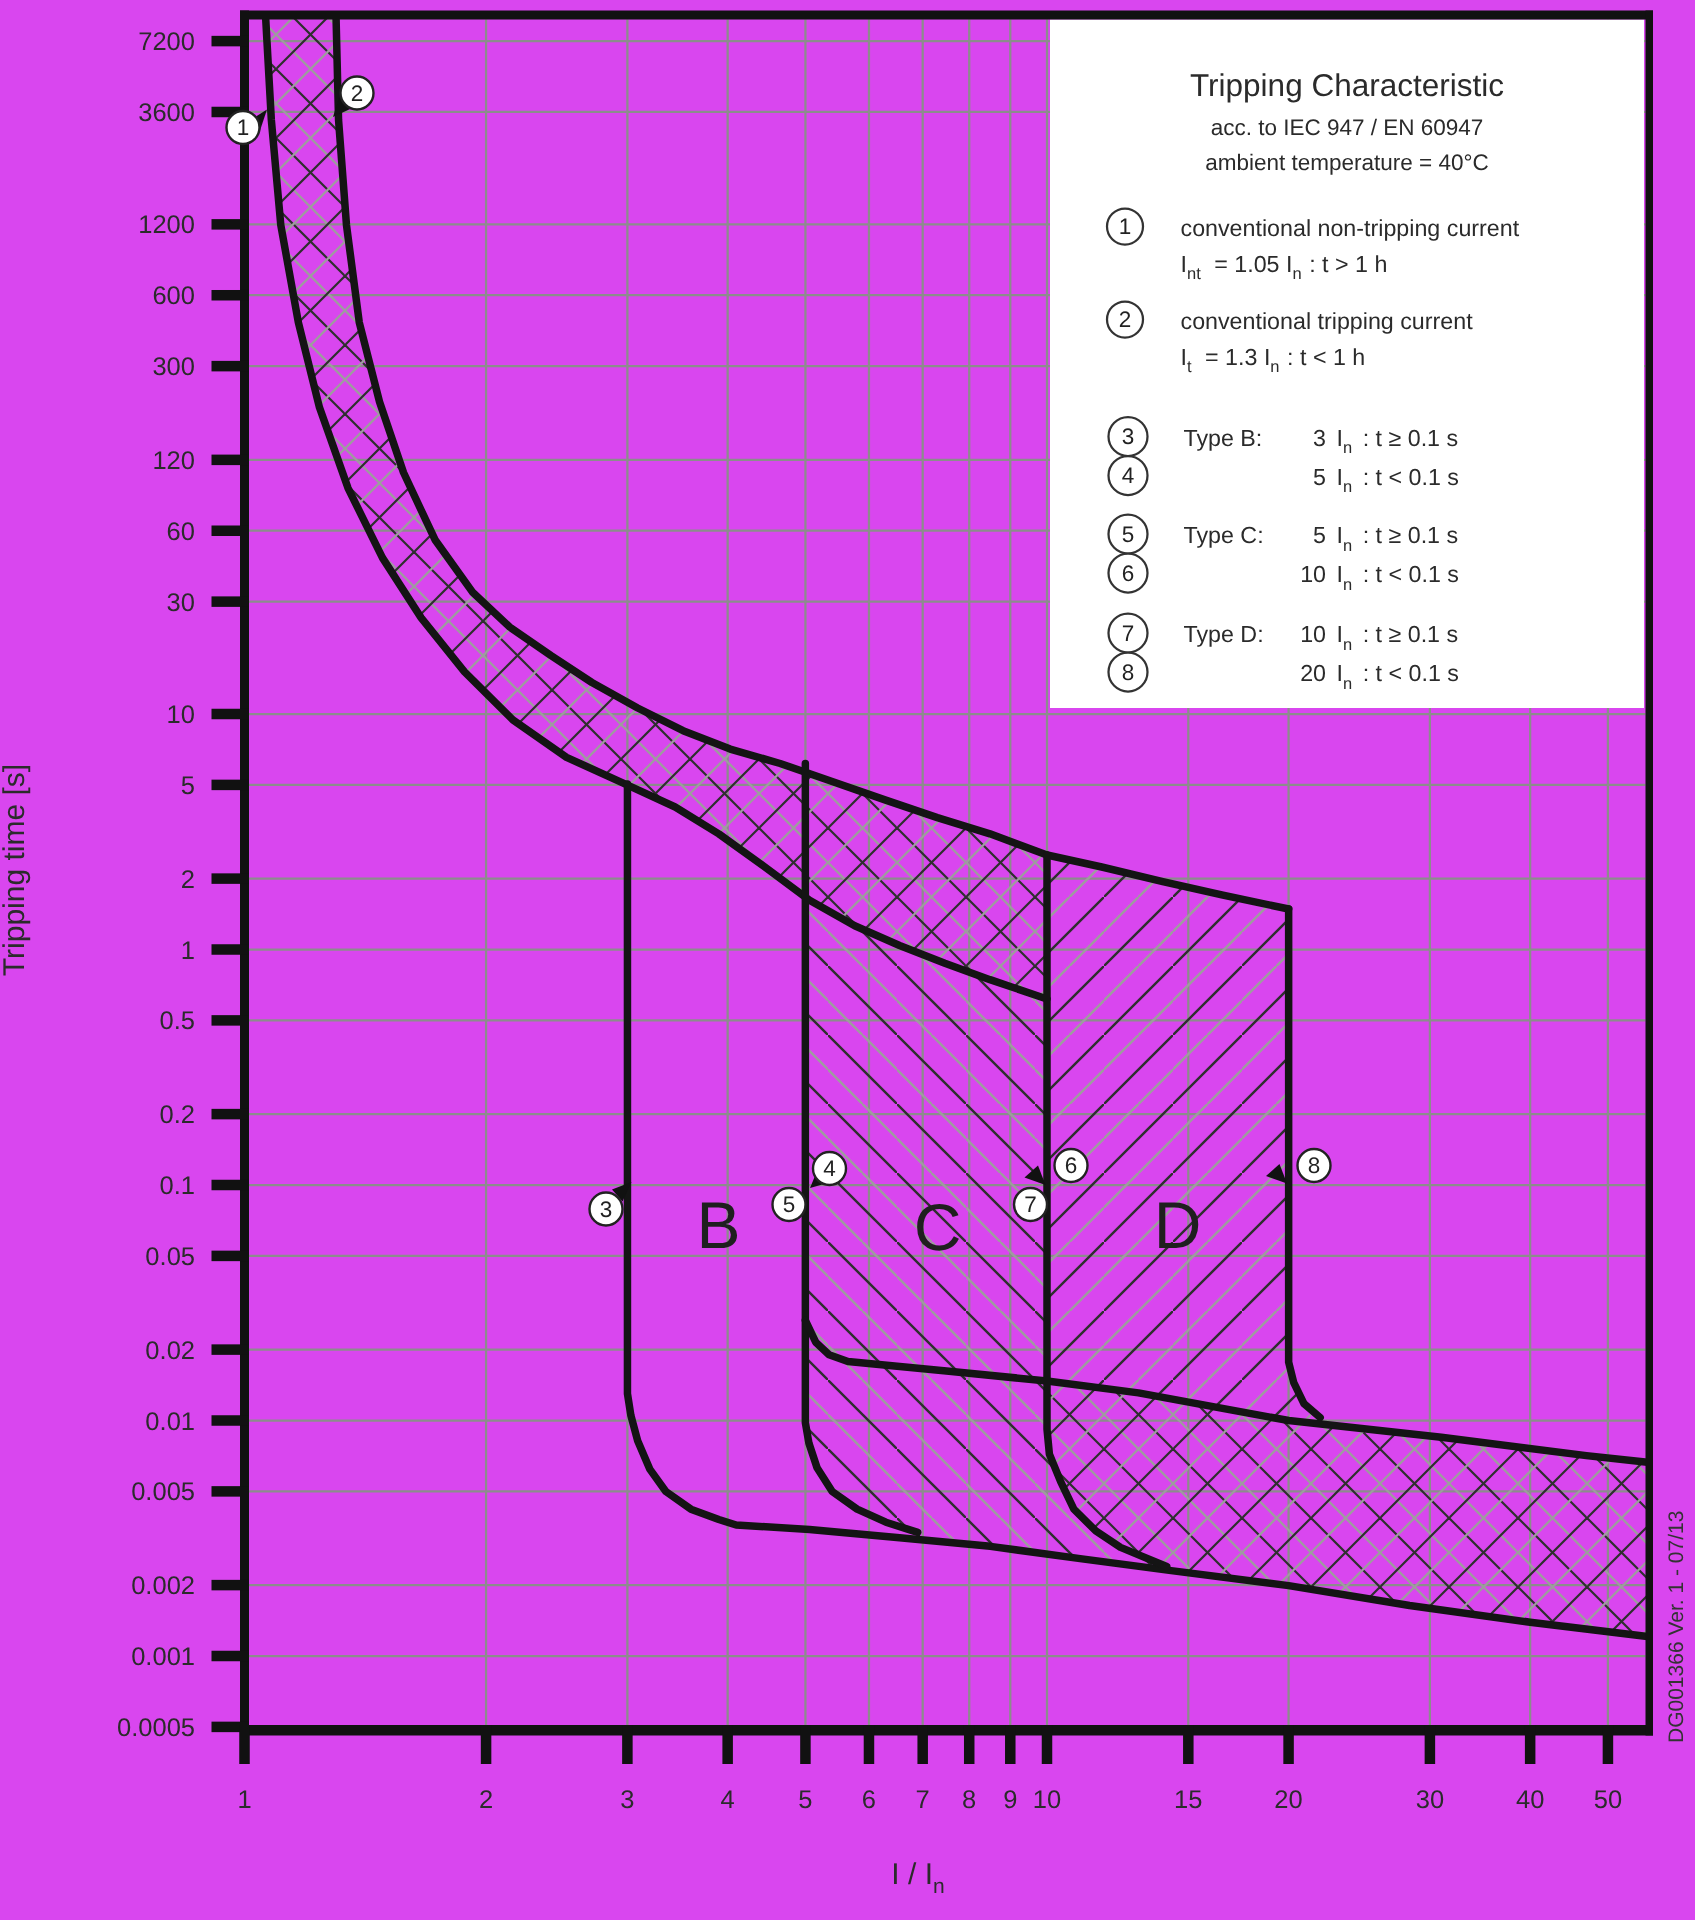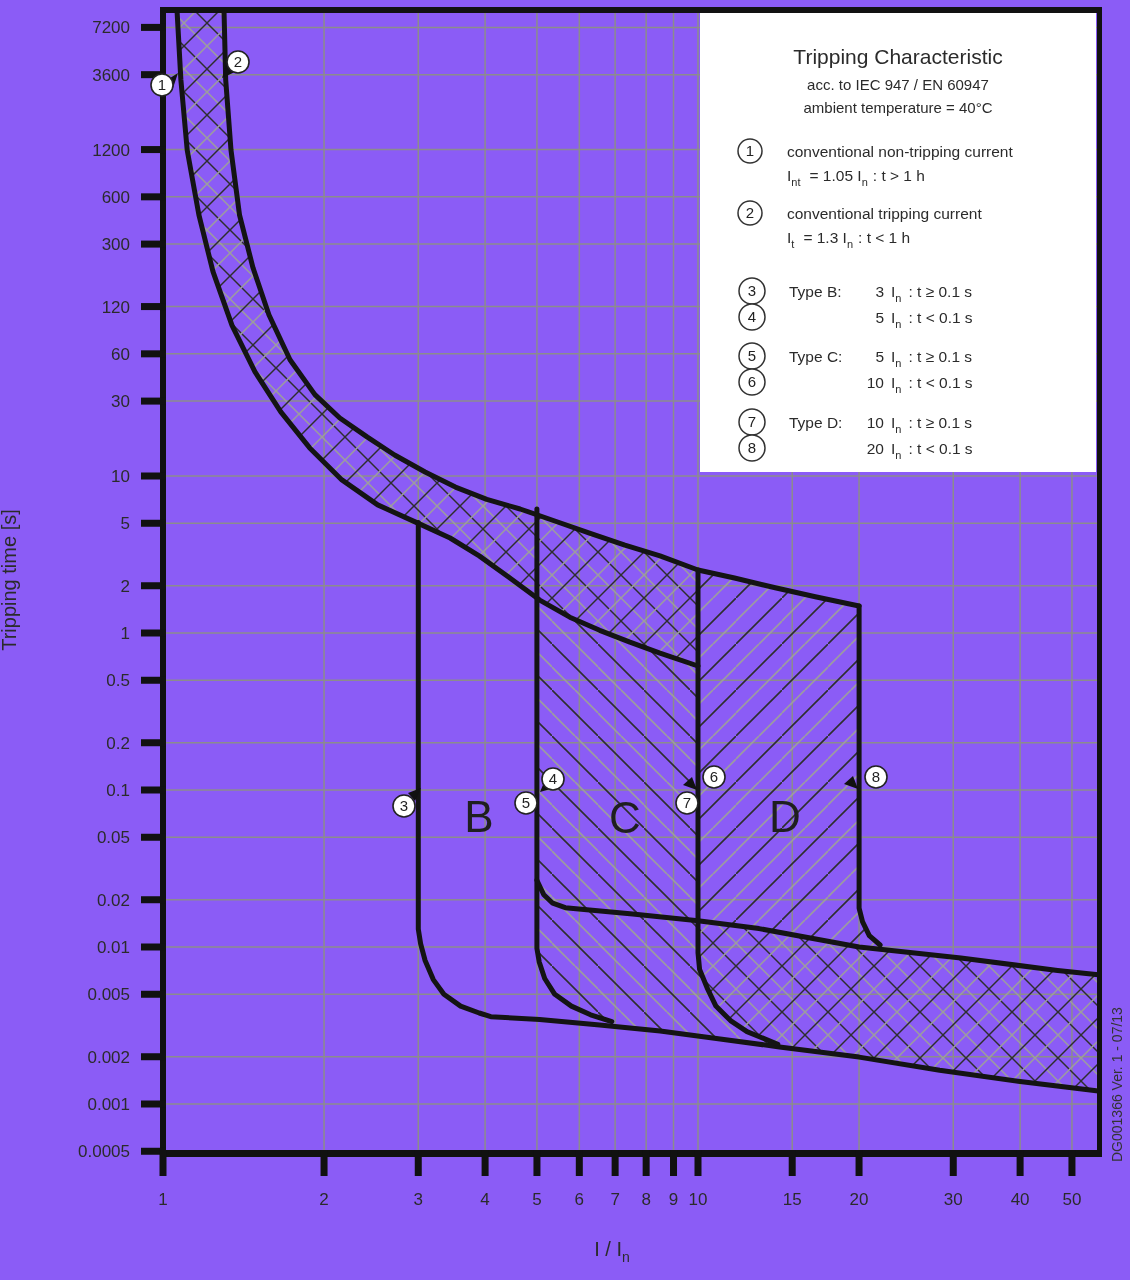--- a/index.html
+++ b/index.html
@@ -1,16 +1,16 @@
 <!DOCTYPE html>
 <html><head>
 <meta charset="utf-8">
 <style>
   html,body{margin:0;padding:0;background:#ffffff;}
-  .stage{position:relative;width:1130px;height:1280px;background:#8b5cf6;font-family:"Liberation Sans",sans-serif;}
+  .stage{position:relative;width:1130px;height:1280px;background:#d946ef;font-family:"Liberation Sans",sans-serif;}
   svg{position:absolute;left:0;top:0;}
   text{fill:#2b2b2b;}
   .ticklbl{font-size:17px;}
   .axlbl{font-size:20px;}
   .regionletter{font-size:44px;fill:#1f1f1f;}
   .mknum{font-size:15px;fill:#222;}
   .legtitle{font-size:21px;}
   .legsub{font-size:15px;}
   .legtext{font-size:15.5px;}
   .wm{font-size:14px;fill:#333;}

